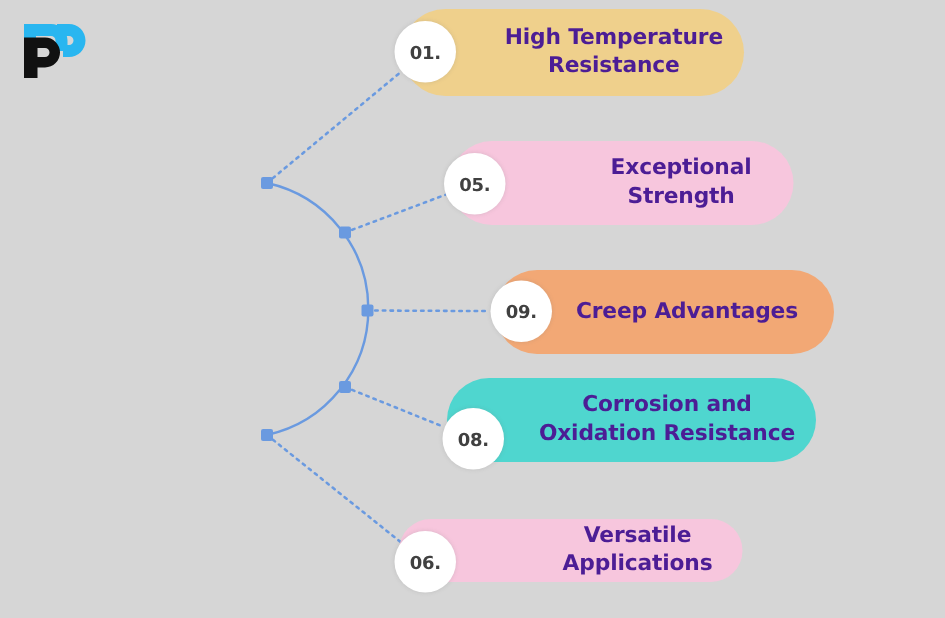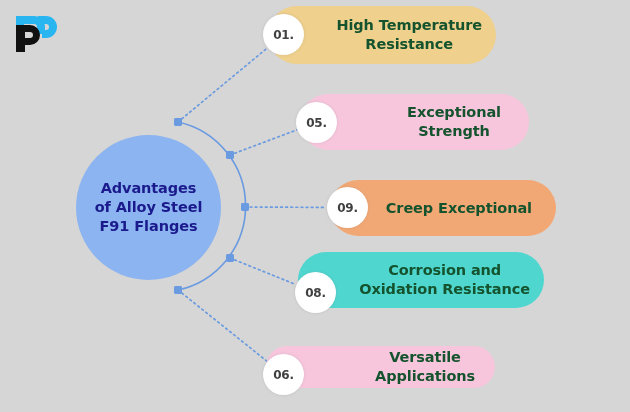--- a/index.html
+++ b/index.html
@@ -57,21 +57,21 @@
   }
   .pill {
     position: absolute;
     border-radius: 999px;
     display: flex;
     align-items: center;
     justify-content: flex-end;
     box-sizing: border-box;
   }
   .pill-label {
-    color: #14532d;
+    color: #4c1d95;
     font-weight: bold;
     font-size: 14.5px;
     line-height: 1.3;
     text-align: center;
     white-space: pre-line;
     letter-spacing: -0.1px;
   }
   .num-badge {
     position: absolute;
     width: 41px;
@@ -112,43 +112,38 @@
       </g>
     <g id="arc-nodes">
         <rect x="174" y="118" width="8" height="8" rx="1.4" fill="#6a9ae0"></rect>
         <rect x="226" y="151" width="8" height="8" rx="1.4" fill="#6a9ae0"></rect>
         <rect x="241" y="203" width="8" height="8" rx="1.4" fill="#6a9ae0"></rect>
         <rect x="226" y="254" width="8" height="8" rx="1.4" fill="#6a9ae0"></rect>
         <rect x="174" y="286" width="8" height="8" rx="1.4" fill="#6a9ae0"></rect>
       </g>
   </svg>
 
-  <div id="center-circle">
-    <div id="center-title">Advantages
-of Alloy Steel
-F91 Flanges</div>
-  </div>
 
   <div id="items-layer">
       <div class="pill" style="left: 268px; top: 6px; width: 228px; height: 58px; background: rgb(239, 208, 140); padding-right: 14px;">
         <div class="pill-label">High Temperature
 Resistance</div>
       </div>
       <div class="num-badge" style="left: 263px; top: 14px;">
         <span class="num-text">01.</span>
       </div>
       <div class="pill" style="left: 300px; top: 94px; width: 229px; height: 56px; background: rgb(247, 198, 221); padding-right: 28px;">
         <div class="pill-label">Exceptional
 Strength</div>
       </div>
       <div class="num-badge" style="left: 296px; top: 102px;">
         <span class="num-text">05.</span>
       </div>
       <div class="pill" style="left: 330px; top: 180px; width: 226px; height: 56px; background: rgb(242, 168, 117); padding-right: 24px;">
-        <div class="pill-label">Creep Exceptional</div>
+        <div class="pill-label">Creep Advantages</div>
       </div>
       <div class="num-badge" style="left: 327px; top: 187px;">
         <span class="num-text">09.</span>
       </div>
       <div class="pill" style="left: 298px; top: 252px; width: 246px; height: 56px; background: rgb(79, 214, 207); padding-right: 14px;">
         <div class="pill-label">Corrosion and
 Oxidation Resistance</div>
       </div>
       <div class="num-badge" style="left: 295px; top: 272px;">
         <span class="num-text">08.</span>

